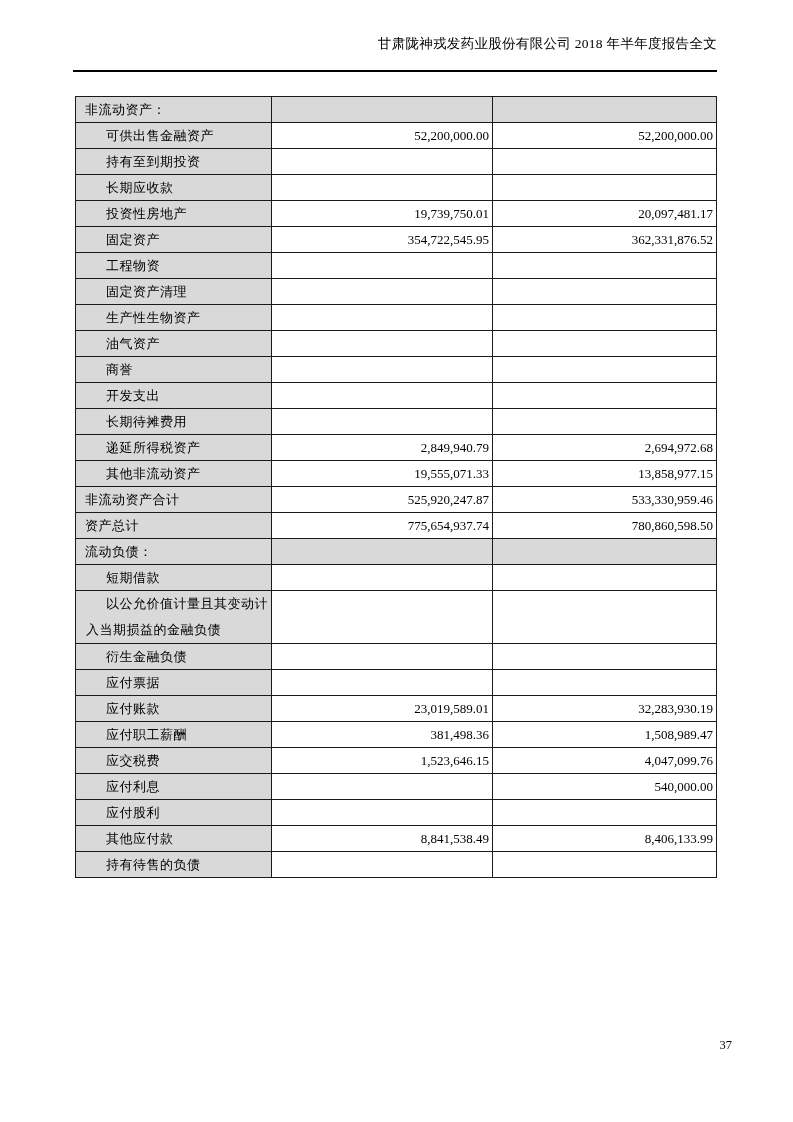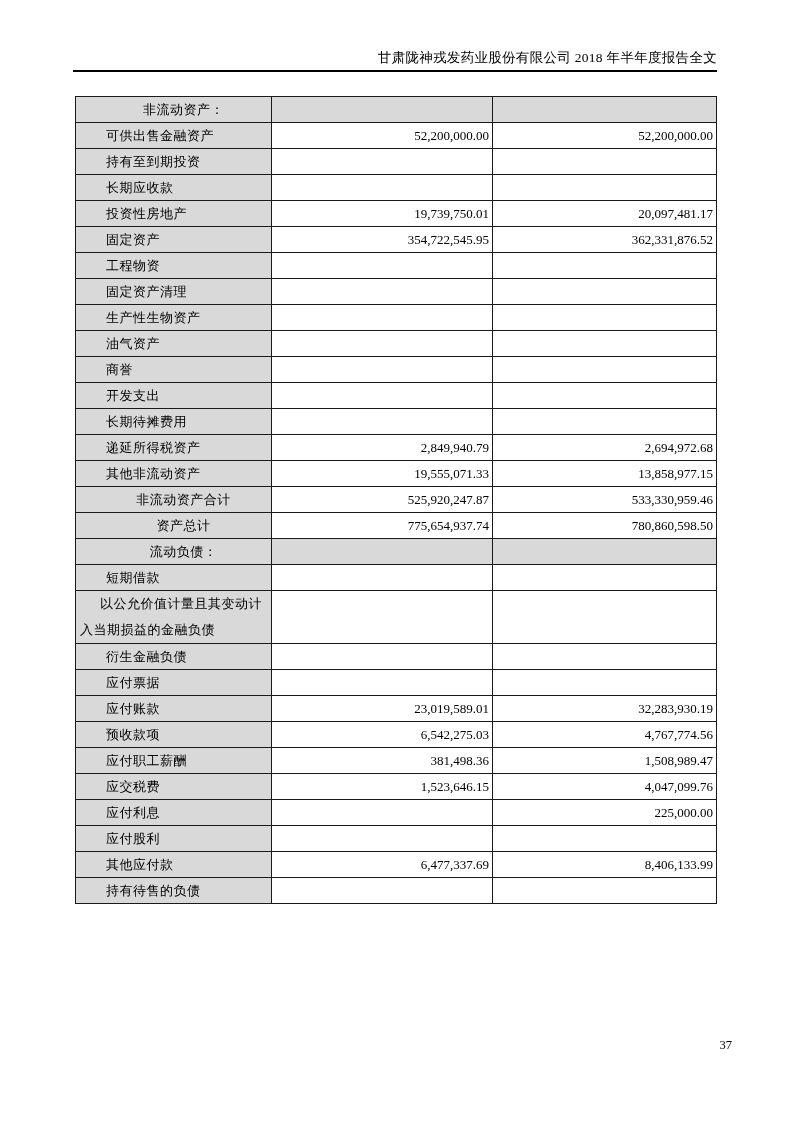--- a/index.html
+++ b/index.html
@@ -21,21 +21,21 @@
   .page-header {
     position: absolute;
     left: 73px;
     top: 0;
     width: 644px;
     height: 72px;
     border-bottom: 2px solid #000000;
     display: flex;
     justify-content: flex-end;
     align-items: flex-end;
-    padding-bottom: 3px;
+    padding-bottom: 17px;
     font-size: 13.5px;
     letter-spacing: 0.3px;
     white-space: nowrap;
   }
   table.fin-table {
     position: absolute;
     left: 75px;
     top: 96px;
     width: 641px;
     border-collapse: collapse;
@@ -48,25 +48,24 @@
     vertical-align: middle;
     overflow: hidden;
   }
   td.label {
     background: var(--label-bg);
     text-align: left;
     padding-left: 30px;
     letter-spacing: 0.5px;
   }
   td.label.section, td.label.total {
-    padding-left: 20px;
-    text-align: center;
+    padding-left: 9px;
   }
   td.label.wrap {
-    padding-left: 4px;
+    padding-left: 10px;
     padding-right: 2px;
     text-indent: 20px;
     line-height: 26px;
     white-space: normal;
     margin-left: 32px;
   }
   tr.row-tall td { height: 53px; }
   td.value {
     background: #ffffff;
     text-align: right;
@@ -208,47 +207,42 @@
           <td class="label item">应付票据</td>
           <td class="value"></td>
           <td class="value"></td>
         </tr>
         <tr>
           <td class="label item">应付账款</td>
           <td class="value">23,019,589.01</td>
           <td class="value">32,283,930.19</td>
         </tr>
         <tr>
-          <td class="label item">预收款项</td>
-          <td class="value">6,542,275.03</td>
-          <td class="value">4,767,774.56</td>
-        </tr>
-        <tr>
           <td class="label item">应付职工薪酬</td>
           <td class="value">381,498.36</td>
           <td class="value">1,508,989.47</td>
         </tr>
         <tr>
           <td class="label item">应交税费</td>
           <td class="value">1,523,646.15</td>
           <td class="value">4,047,099.76</td>
         </tr>
         <tr>
           <td class="label item">应付利息</td>
           <td class="value"></td>
-          <td class="value">225,000.00</td>
+          <td class="value">540,000.00</td>
         </tr>
         <tr>
           <td class="label item">应付股利</td>
           <td class="value"></td>
           <td class="value"></td>
         </tr>
         <tr>
           <td class="label item">其他应付款</td>
-          <td class="value">6,477,337.69</td>
+          <td class="value">8,841,538.49</td>
           <td class="value">8,406,133.99</td>
         </tr>
         <tr>
           <td class="label item">持有待售的负债</td>
           <td class="value"></td>
           <td class="value"></td>
         </tr>
       </tbody>
   </table>
 

